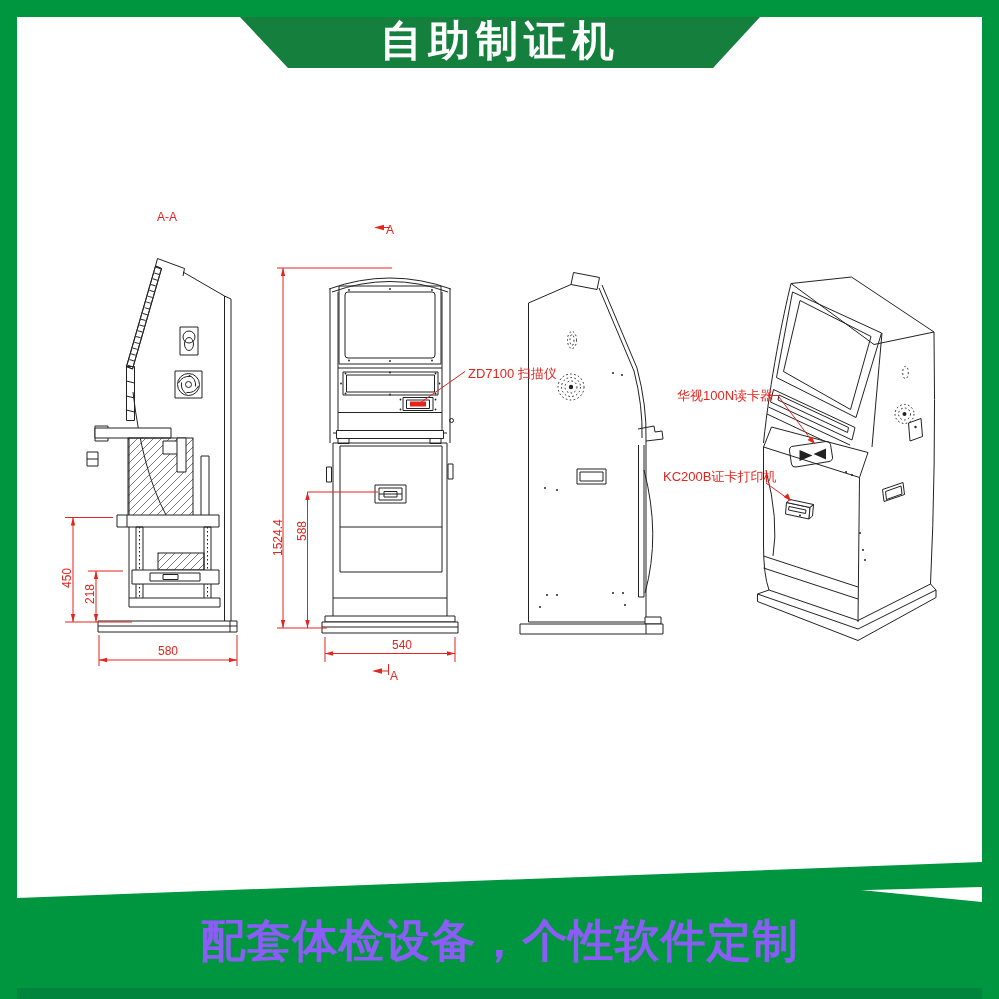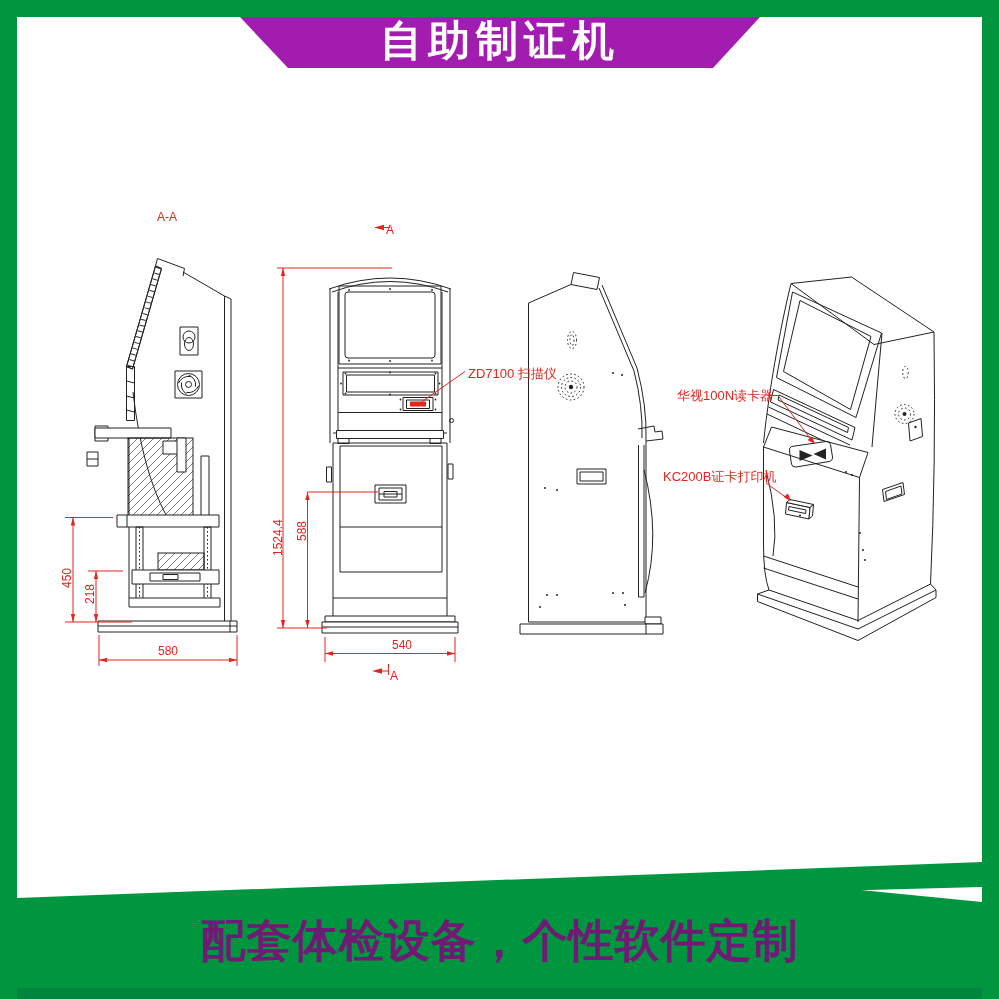--- a/index.html
+++ b/index.html
@@ -5,31 +5,31 @@
   html,body{margin:0;padding:0;}
   body{width:999px;height:999px;position:relative;overflow:hidden;background:#ffffff;
        font-family:"Liberation Sans","DejaVu Sans",sans-serif;}
   .abs{position:absolute;}
   
   .frame{background:#009640;}
   #frame-top{left:0;top:0;width:999px;height:17px;}
   #frame-left{left:0;top:0;width:17px;height:999px;}
   #frame-right{left:982px;top:0;width:17px;height:999px;}
   
-  #top-banner{left:240px;top:17px;width:520px;height:51px;background:#a21caf;
+  #top-banner{left:240px;top:17px;width:520px;height:51px;background:#15803d;
     clip-path:polygon(0 0,100% 0,calc(100% - 47px) 100%,48px 100%);
     color:#fff;text-align:center;font-weight:bold;font-size:42px;line-height:48px;letter-spacing:6px;}
   
   #bottom-ribbon{left:17px;top:860px;width:965px;height:52px;background:#009640;
     clip-path:polygon(0 38px,100% 2px,100% 27px,0 52px);}
   #bottom-banner{left:17px;top:862px;width:965px;height:137px;background:#009640;
     clip-path:polygon(0 38px,703px 14px,100% 40px,100% 100%,0 100%);}
   #bottom-strip{left:17px;top:988px;width:965px;height:11px;background:#00853f;}
   #bottom-slogan{left:0;top:910px;width:999px;height:62px;line-height:62px;text-align:center;
-    color:#701a75;font-weight:bold;font-size:45px;letter-spacing:1px;z-index:5;}
+    color:#8b5cf6;font-weight:bold;font-size:45px;letter-spacing:1px;z-index:5;}
   
   svg{position:absolute;left:0;top:0;}
   .k{stroke:#222;stroke-width:1;fill:none;stroke-linejoin:round;stroke-linecap:butt;}
   .kf{stroke:#222;stroke-width:1;fill:#ffffff;stroke-linejoin:round;}
   .dot{fill:#222;stroke:none;}
   .hat{stroke:#222;stroke-width:1;fill:url(#hatch);}
   .dash{stroke:#222;stroke-width:1;fill:none;stroke-dasharray:1.6 2.4;}
   .red{stroke:#e3251e;stroke-width:1;fill:none;}
   .redf{fill:#e3251e;stroke:none;}
   .rtxt{fill:#e3251e;font-family:"Liberation Sans",sans-serif;font-size:12px;}

